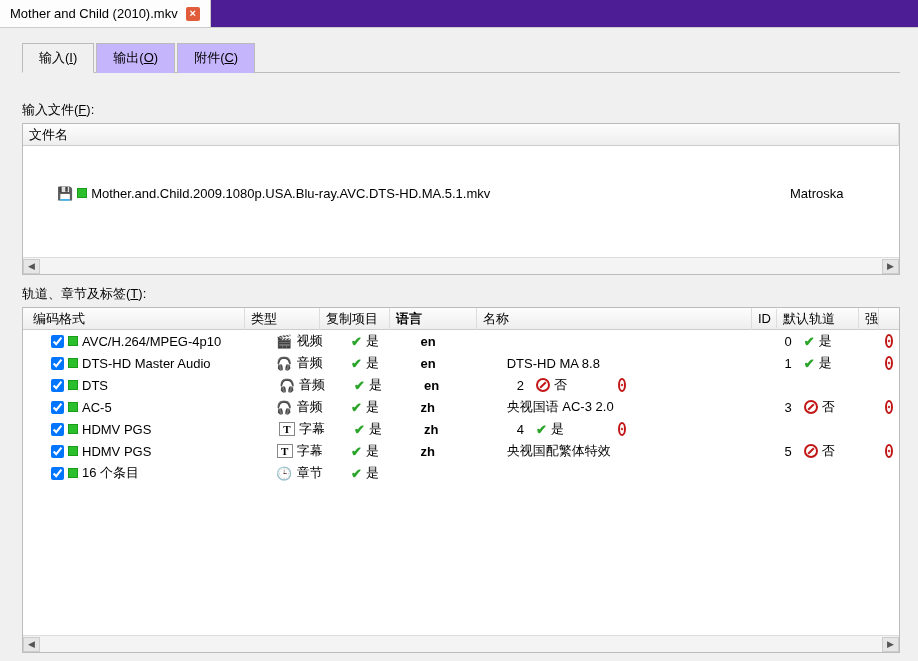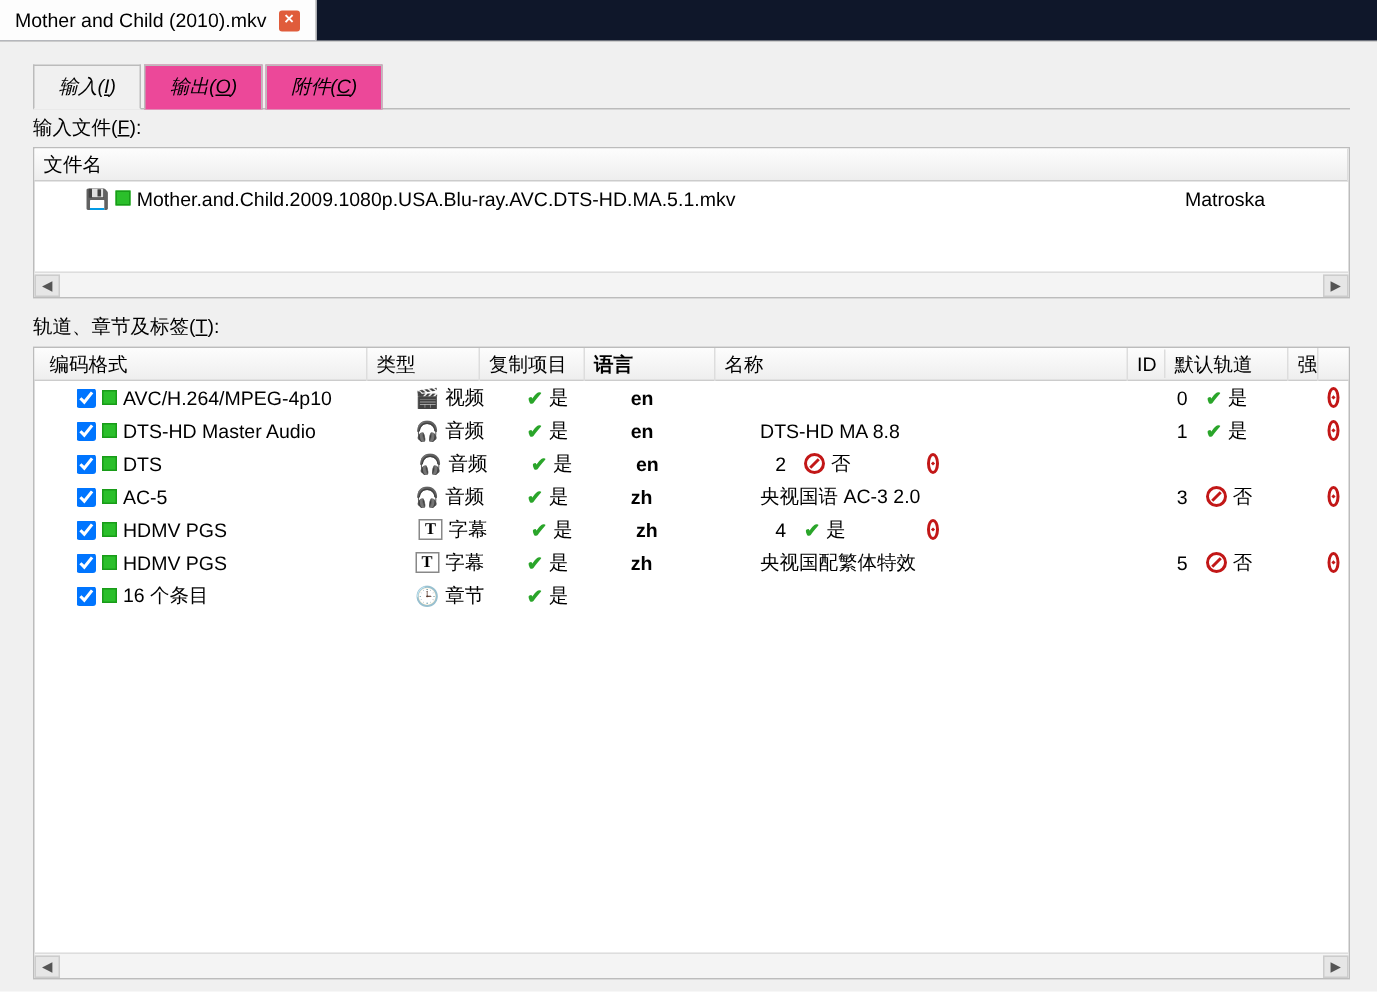--- a/index.html
+++ b/index.html
@@ -10,21 +10,21 @@
   color: #000;
   width: 918px;
   height: 661px;
   overflow: hidden;
 }
 .window { display: flex; flex-direction: column; height: 100%; }
 
 
 .doc-tabbar {
   display: flex;
-  background: #0f172a;
+  background: #4c1d95;
   border-bottom: 1px solid #ccc;
   height: 28px;
 }
 .doc-tab {
   display: flex;
   align-items: center;
   padding: 3px 10px;
   border-right: 1px solid #ccc;
   background: #fdfdfd;
   gap: 8px;
@@ -43,48 +43,47 @@
 .content {
   padding: 14px 18px 8px 22px;
   display: flex; flex-direction: column;
   flex: 1; min-height: 0;
 }
 
 
 .page-tabbar {
   display: flex;
   border-bottom: 1px solid #bbb;
-  margin-bottom: 3px;
-  font-style: italic;
+  margin-bottom: 28px;
 }
 .page-tab {
   padding: 5px 16px;
   border: 1px solid #bbb;
   border-bottom: none;
-  background: #ec4899;
+  background: #c4b5fd;
   margin-right: 2px;
   position: relative;
   top: 1px;
   cursor: pointer;
 }
 .page-tab.active {
   background: #f0f0f0;
   border-bottom: 1px solid #f0f0f0;
 }
 
 .section-label { margin-bottom: 4px; }
 
 
 .panel {
   background: #fff;
   border: 1px solid #bcbcbc;
   display: flex; flex-direction: column;
   position: relative;
 }
-.files-panel { height: 101px; margin-bottom: 10px; }
+.files-panel { height: 152px; margin-bottom: 10px; gap: 36px; }
 .tracks-panel { flex: 1; min-height: 300px; }
 
 .col-headers {
   display: flex;
   background: linear-gradient(#fdfdfd,#eee);
   border-bottom: 1px solid #ccc;
   font-size: 13px;
   height: 22px;
   align-items: center;
 }

